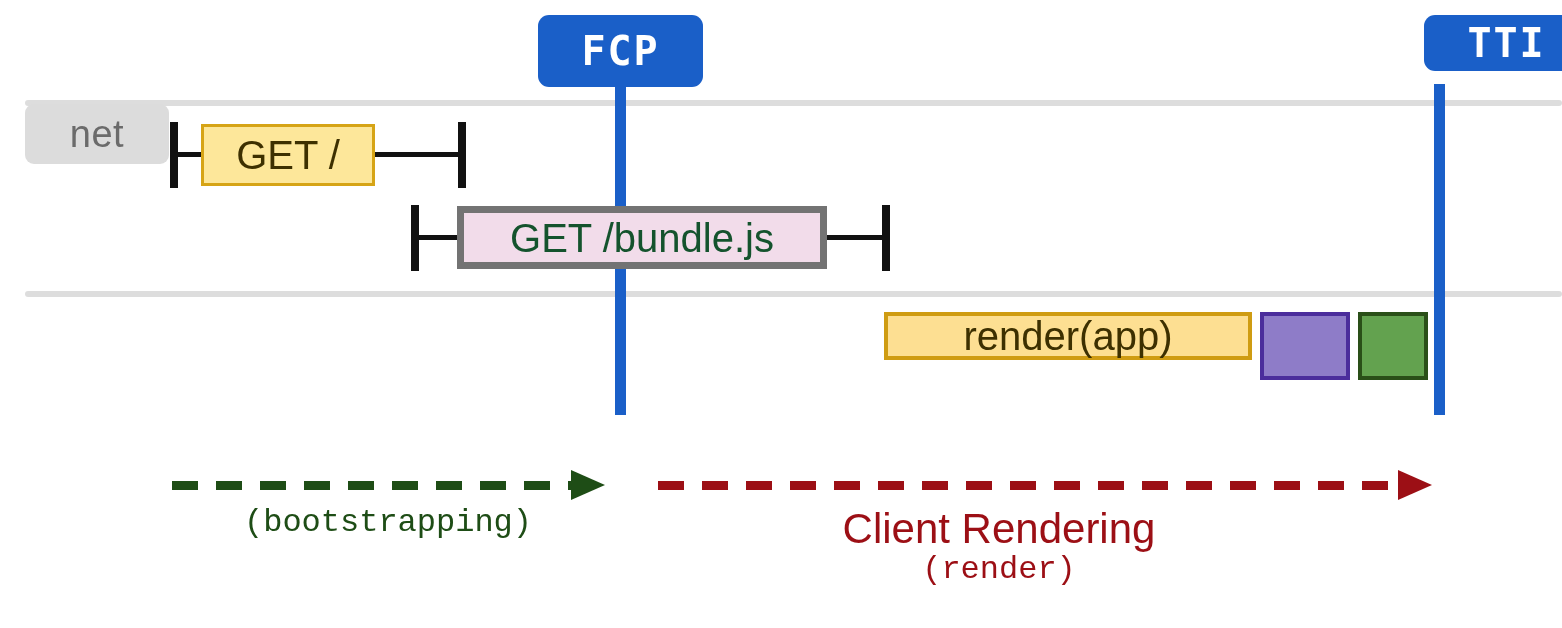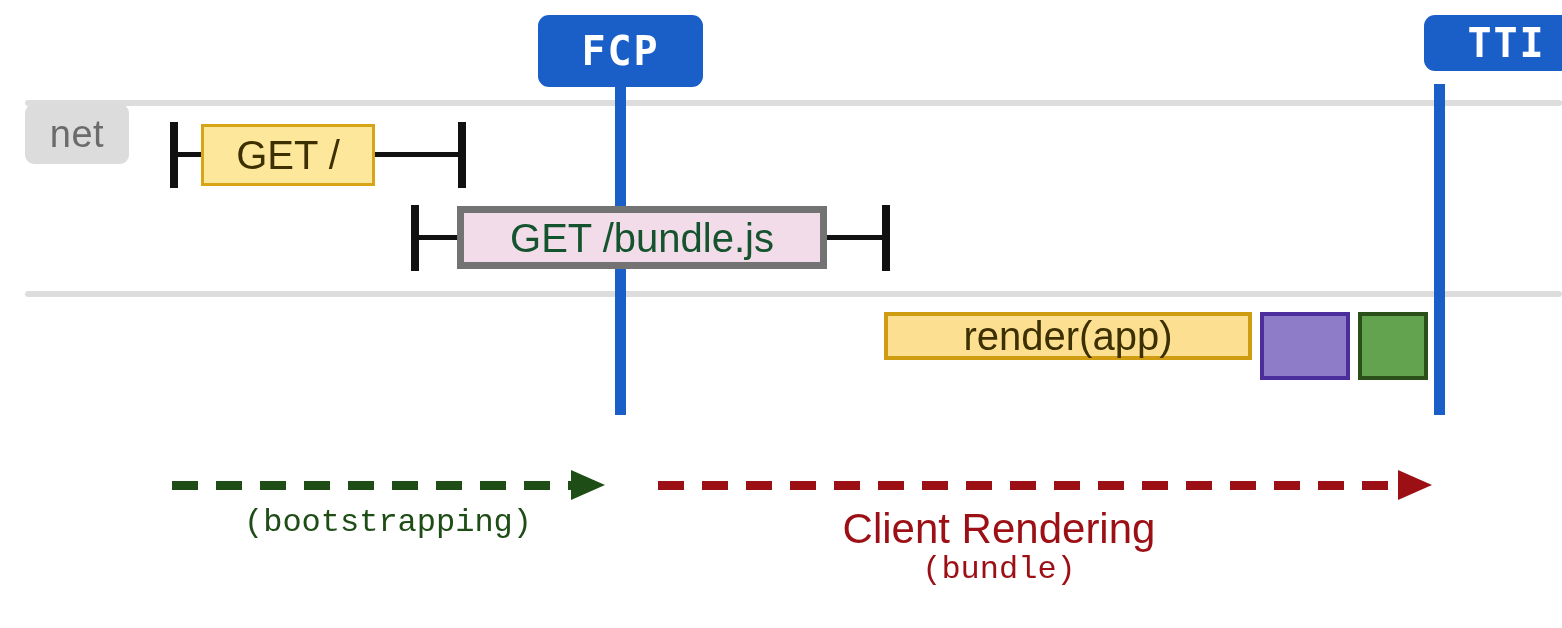--- a/index.html
+++ b/index.html
@@ -156,21 +156,21 @@
   .caption-green { color: #1e4d16; }
   .caption-red   { color: #9c0f15; }
 </style>
 </head>
 <body>
 
 <div id="stage">
 
   <div class="lane-rule" style="top:100px;"></div>
 
-  <div class="lane-chip" style="left:25px; top:104px; width:104px; height:60px;">
+  <div class="lane-chip" style="left:25px; top:104px; width:144px; height:60px;">
     <span>net</span>
   </div>
 
   <div class="whisker-cap" style="left:170px; top:122px; height:66px;"></div>
   <div class="whisker-stem" style="left:170px; top:152px; width:38px;"></div>
   <div class="whisker-stem" style="left:370px; top:152px; width:96px;"></div>
   <div class="whisker-cap" style="left:458px; top:122px; height:66px;"></div>
   <div class="task-bar bar-get-root" style="left:201px; top:124px; width:174px; height:62px;">
     <span>GET /</span>
   </div>
@@ -217,16 +217,16 @@
     <div class="dash-line"></div>
     <div class="arrow-head"></div>
   </div>
 
   <div class="phase-caption caption-green" style="left:178px; top:505px; width:420px;">
     <span class="caption-sub">(bootstrapping)</span>
   </div>
 
   <div class="phase-caption caption-red" style="left:789px; top:505px; width:420px;">
     <span class="caption-main">Client Rendering</span>
-    <span class="caption-sub">(bundle)</span>
+    <span class="caption-sub">(render)</span>
   </div>
 
 </div>
 
 </body></html>

